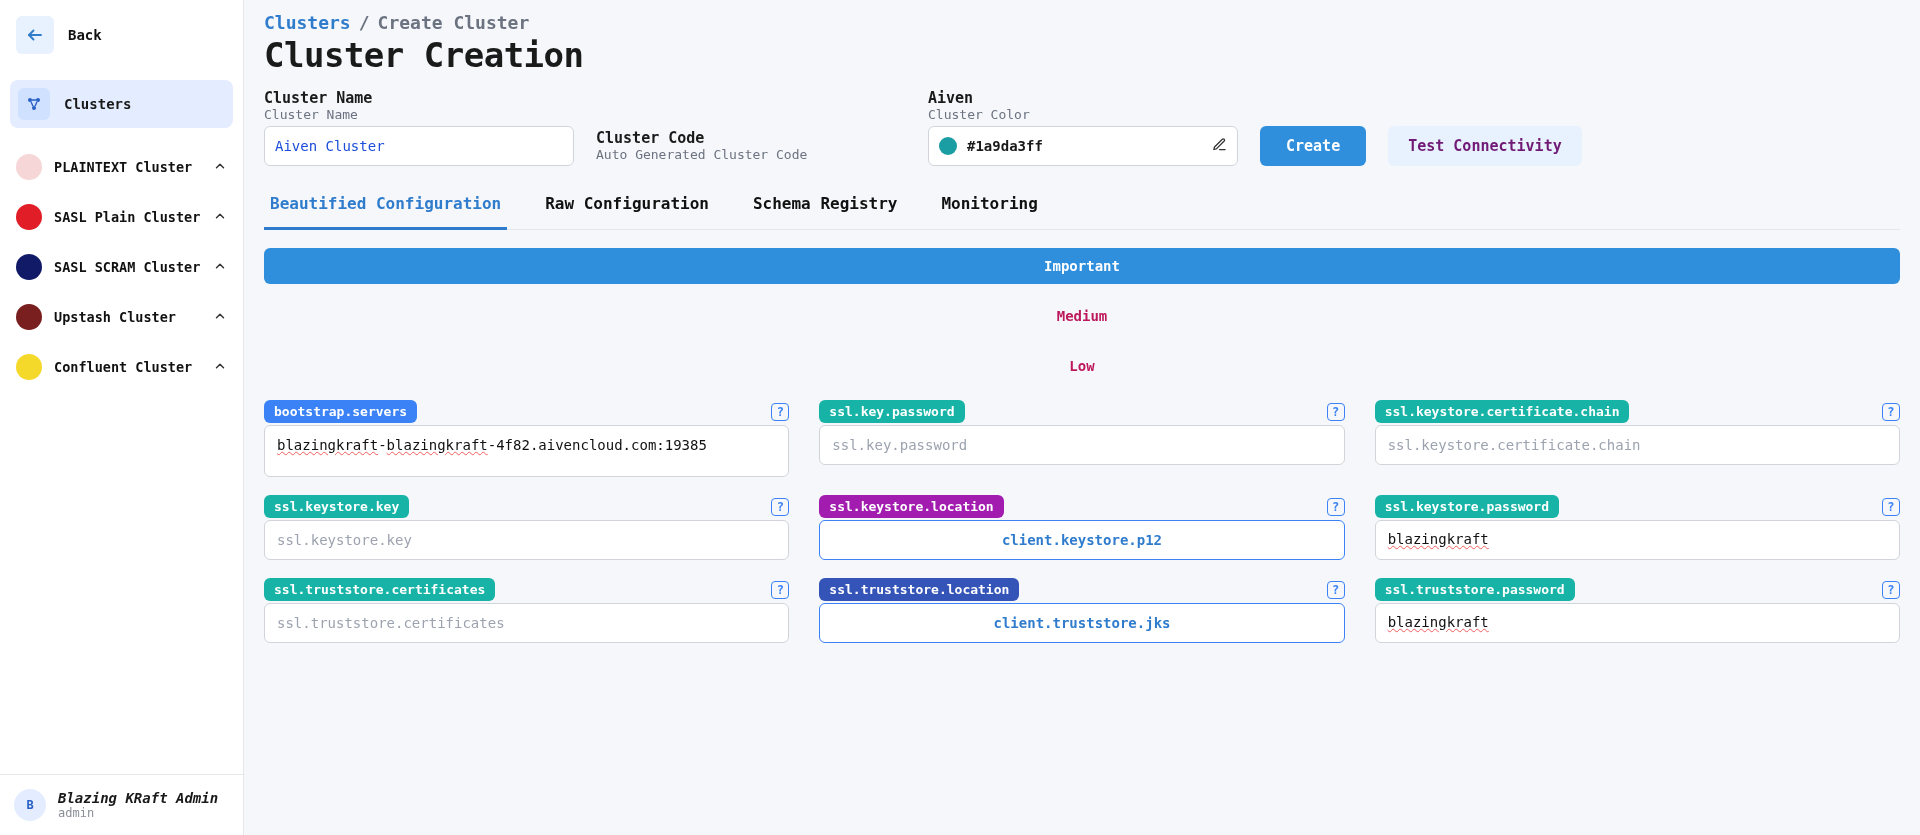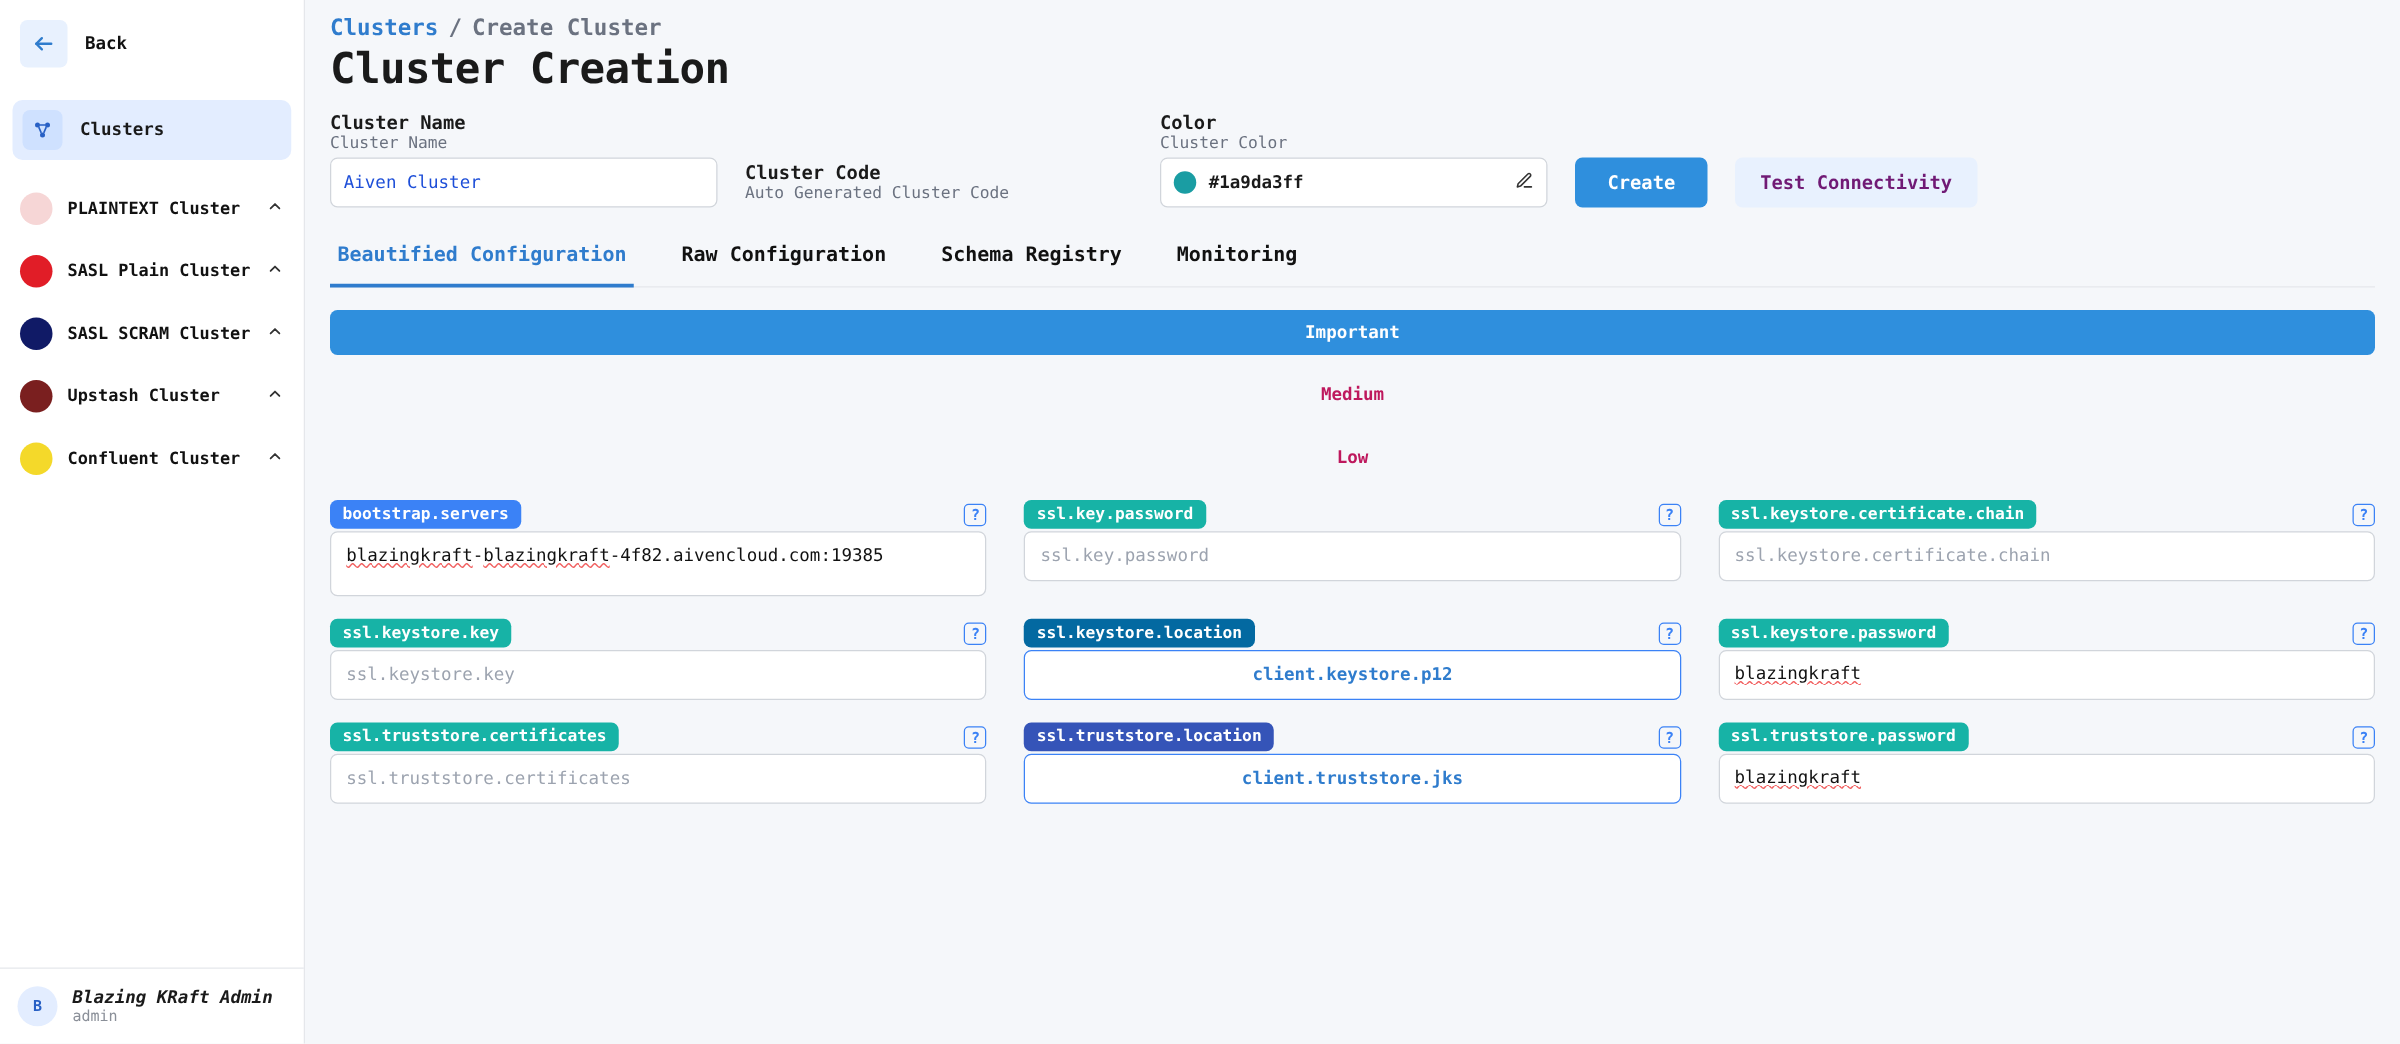--- a/index.html
+++ b/index.html
@@ -352,21 +352,21 @@
       <div class="field-block fb-name">
         <span class="lbl">Cluster Name</span>
         <span class="hint">Cluster Name</span>
         <input class="text-input" value="Aiven Cluster" style="">
       </div>
       <div class="field-block fb-code">
         <span class="lbl">Cluster Code</span>
         <span class="hint">Auto Generated Cluster Code</span>
       </div>
       <div class="field-block fb-color">
-        <span class="lbl">Color</span>
+        <span class="lbl">Aiven</span>
         <span class="hint">Cluster Color</span>
         <div class="color-input">
           <div class="color-swatch" style="background: rgb(26, 157, 163);"></div>
           <span class="hex">#1a9da3ff</span>
           <span class="pencil">
             <svg width="15" height="15" viewBox="0 0 24 24" fill="none" stroke="currentColor" stroke-width="2" stroke-linecap="round" stroke-linejoin="round">
                 <path d="M12 20h9"></path>
                 <path d="M16.5 3.5a2.121 2.121 0 0 1 3 3L7 19l-4 1 1-4 12.5-12.5z"></path>
               </svg>
           </span>
@@ -403,21 +403,21 @@
           </div><input class="config-input" placeholder="ssl.key.password" style=""></div>
         <div class="config-field"><div class="config-badge-row">
             <span class="config-badge" style="background: rgb(23, 179, 166);">ssl.keystore.certificate.chain</span>
             <span class="help-icon">?</span>
           </div><input class="config-input" placeholder="ssl.keystore.certificate.chain" style=""></div>
         <div class="config-field"><div class="config-badge-row">
             <span class="config-badge" style="background: rgb(23, 179, 166);">ssl.keystore.key</span>
             <span class="help-icon">?</span>
           </div><input class="config-input" placeholder="ssl.keystore.key" style=""></div>
         <div class="config-field"><div class="config-badge-row">
-            <span class="config-badge" style="background: #0369a1;">ssl.keystore.location</span>
+            <span class="config-badge" style="background: #a21caf;">ssl.keystore.location</span>
             <span class="help-icon">?</span>
           </div><input class="config-input linkish" value="client.keystore.p12" style=""></div>
         <div class="config-field">
           <div class="config-badge-row">
             <span class="config-badge" style="background: rgb(23, 179, 166);">ssl.keystore.password</span>
             <span class="help-icon">?</span>
           </div>
           <div class="val-editable" contenteditable="true" style=""><span class="spellred">blazingkraft</span></div>
         </div>
         <div class="config-field"><div class="config-badge-row">

